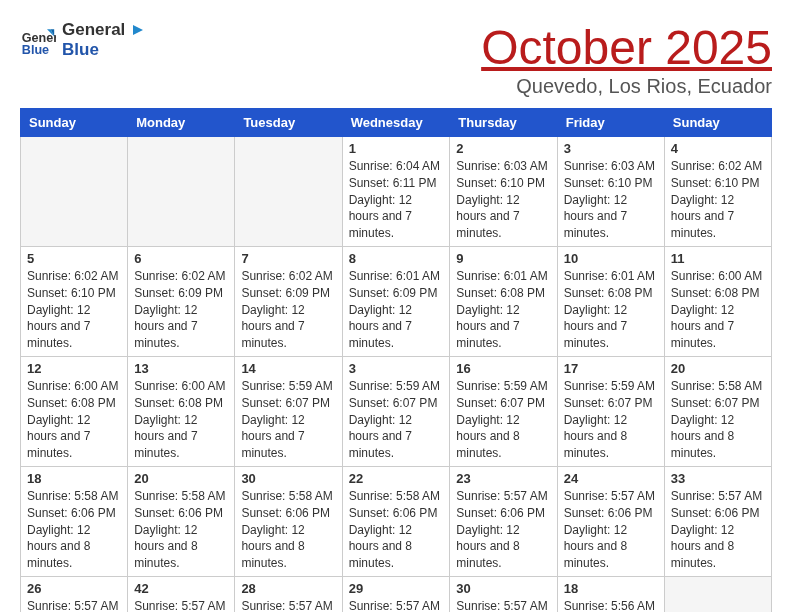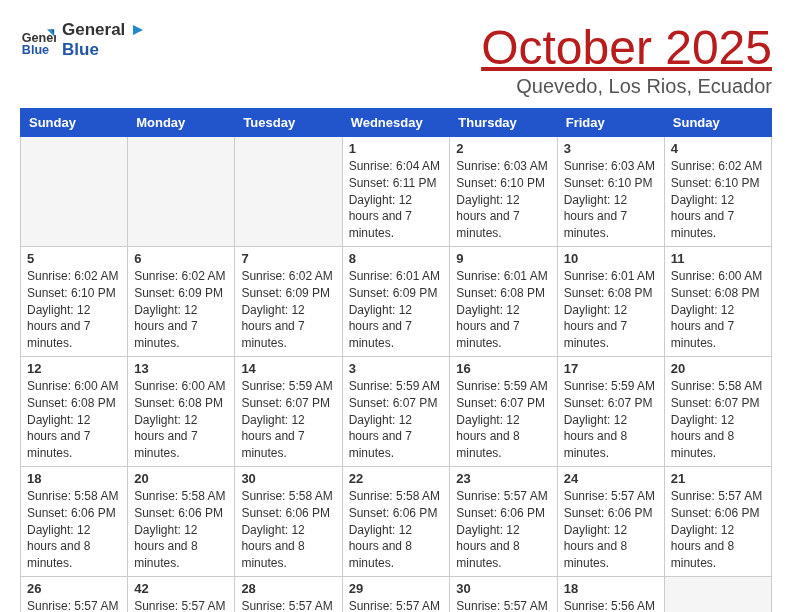--- a/index.html
+++ b/index.html
@@ -263,21 +263,21 @@
 Sunset: 6:06 PM
 Daylight: 12 hours and 8 minutes.</div>
         </td>
         <td>
           <div class="day-num">24</div>
           <div class="day-info" style="white-space: pre-line;">Sunrise: 5:57 AM
 Sunset: 6:06 PM
 Daylight: 12 hours and 8 minutes.</div>
         </td>
         <td>
-          <div class="day-num">21</div>
+          <div class="day-num">33</div>
           <div class="day-info" style="white-space: pre-line;">Sunrise: 5:57 AM
 Sunset: 6:06 PM
 Daylight: 12 hours and 8 minutes.</div>
         </td>
       </tr>
       <tr>
         <td>
           <div class="day-num">26</div>
           <div class="day-info" style="white-space: pre-line;">Sunrise: 5:57 AM
 Sunset: 6:06 PM

